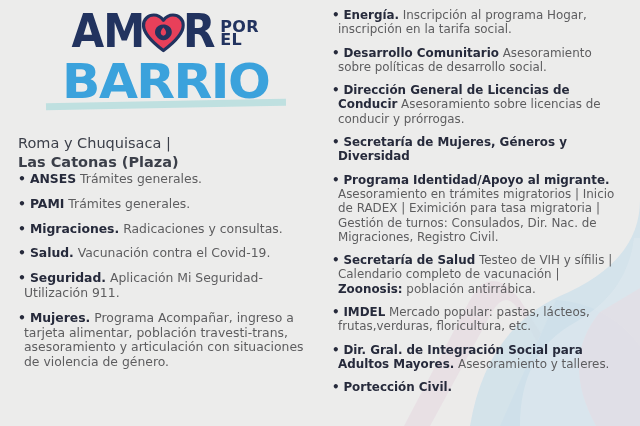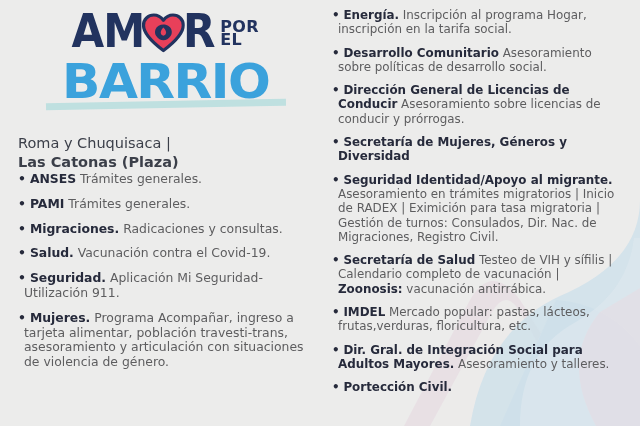--- a/index.html
+++ b/index.html
@@ -169,22 +169,22 @@
           <li><span class="bul">•</span> <span class="bt">Mujeres.</span><span> Programa Acompañar, ingreso a tarjeta alimentar, población travesti-trans, asesoramiento y articulación con situaciones de violencia de género.</span></li>
         </ul>
     </div>
 
     <div class="col-right">
       <ul class="svc" id="right-list">
           <li><span class="bul">•</span> <span class="bt">Energía.</span><span> Inscripción al programa Hogar, inscripción en la tarifa social.</span></li>
           <li><span class="bul">•</span> <span class="bt">Desarrollo Comunitario</span><span> Asesoramiento sobre políticas de desarrollo social.</span></li>
           <li><span class="bul">•</span> <span class="bt">Dirección General de Licencias de Conducir</span><span> Asesoramiento sobre licencias de conducir y prórrogas.</span></li>
           <li><span class="bul">•</span> <span class="bt">Secretaría de Mujeres, Géneros y Diversidad</span><span></span></li>
-          <li><span class="bul">•</span> <span class="bt">Seguridad Identidad/Apoyo al migrante.</span><span> Asesoramiento en trámites migratorios | Inicio de RADEX | Eximición para tasa migratoria | Gestión de turnos: Consulados, Dir. Nac. de Migraciones, Registro Civil.</span></li>
-          <li><span class="bul">•</span> <span class="bt">Secretaría de Salud</span><span> Testeo de VIH y sífilis | Calendario completo de vacunación | </span><span class="bt">Zoonosis:</span><span> vacunación antirrábica.</span></li>
+          <li><span class="bul">•</span> <span class="bt">Programa Identidad/Apoyo al migrante.</span><span> Asesoramiento en trámites migratorios | Inicio de RADEX | Eximición para tasa migratoria | Gestión de turnos: Consulados, Dir. Nac. de Migraciones, Registro Civil.</span></li>
+          <li><span class="bul">•</span> <span class="bt">Secretaría de Salud</span><span> Testeo de VIH y sífilis | Calendario completo de vacunación | </span><span class="bt">Zoonosis:</span><span> población antirrábica.</span></li>
           <li><span class="bul">•</span> <span class="bt">IMDEL</span><span> Mercado popular: pastas, lácteos, frutas,verduras, floricultura, etc.</span></li>
           <li><span class="bul">•</span> <span class="bt">Dir. Gral. de Integración Social para Adultos Mayores.</span><span> Asesoramiento y talleres.</span></li>
           <li><span class="bul">•</span> <span class="bt">Portección Civil.</span><span></span></li>
         </ul>
     </div>
 
   </div>
 </div>
 
 </body></html>

